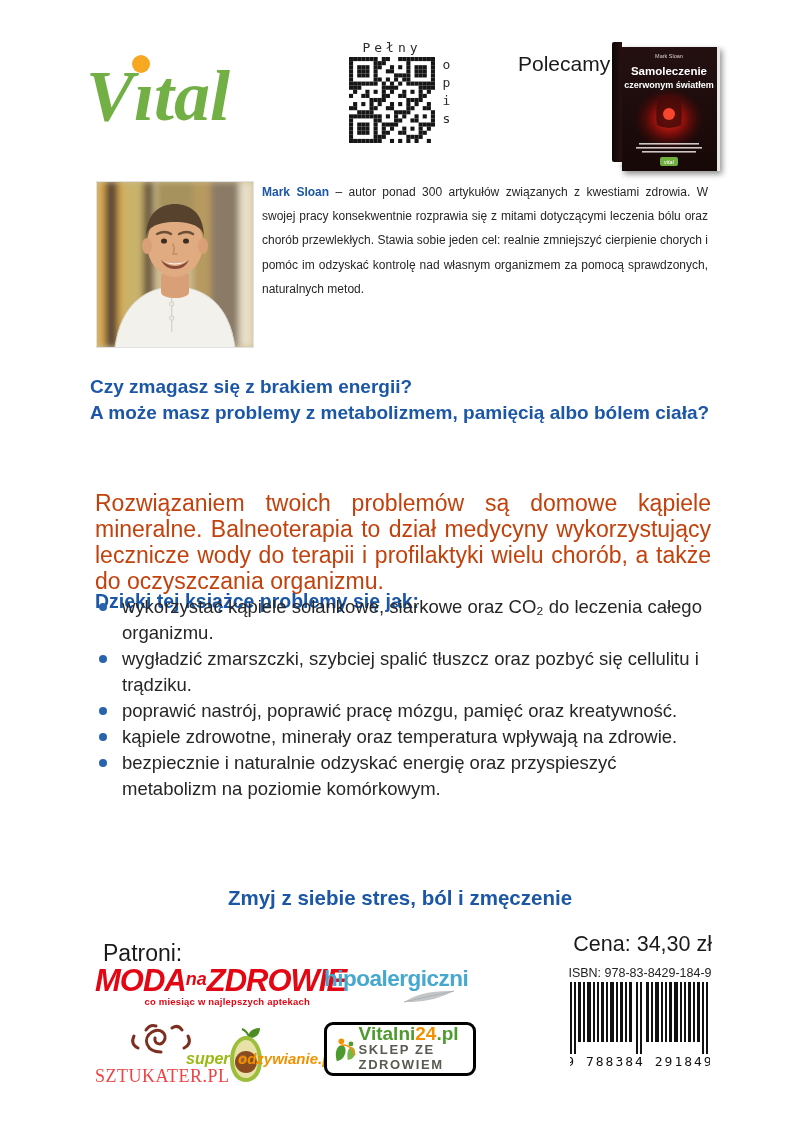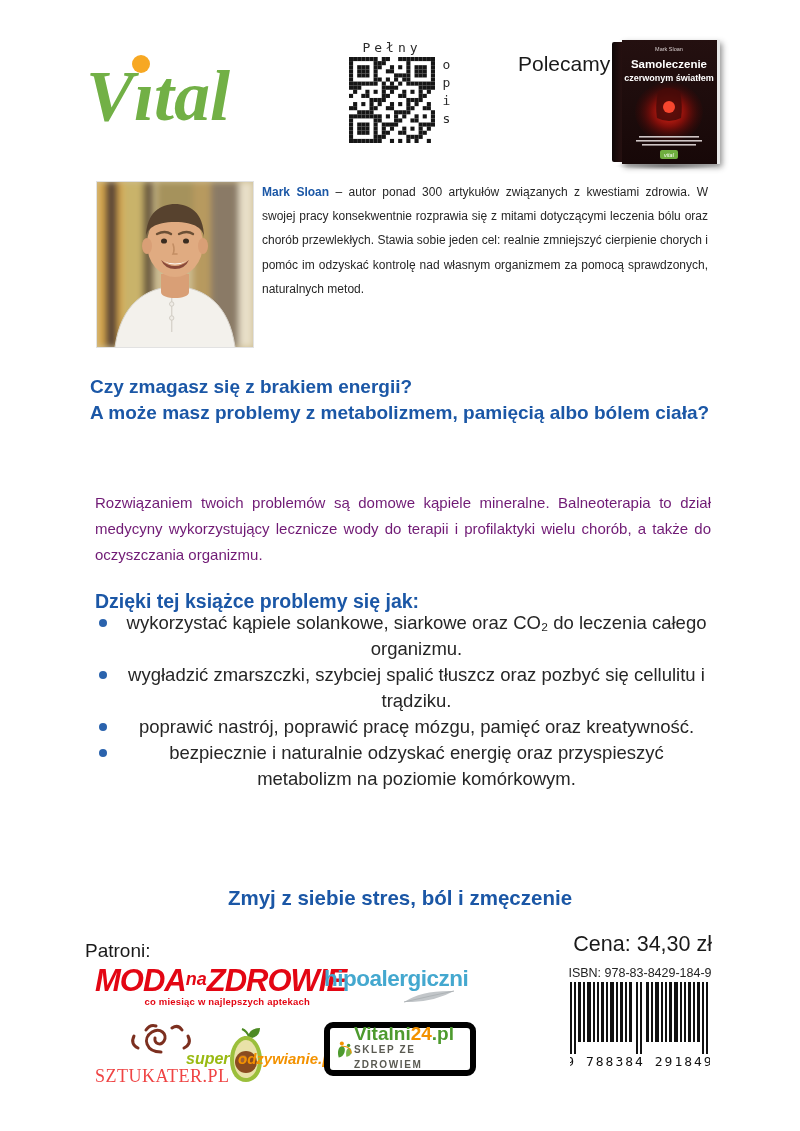--- a/index.html
+++ b/index.html
@@ -23,45 +23,45 @@
     position:absolute; left:90px; top:17px; height:84px;
     writing-mode:vertical-rl; text-orientation:upright;
     font-family:"DejaVu Sans Mono", monospace; font-size:13px; letter-spacing:3px; color:#2b2b2b;
   }
   .polecamy { left:518px; top:52px; font-size:21px; color:#1a1a1a; }
   .book3d { left:610px; top:38px; width:114px; height:132px; }
   .book-shadow { position:absolute; left:4px; bottom:0px; width:106px; height:8px;
     background:radial-gradient(ellipse at center, rgba(0,0,0,.35), rgba(0,0,0,0) 70%); }
   .book-spine { position:absolute; left:2px; top:4px; width:10px; height:120px;
     background:linear-gradient(90deg,#0d0606,#2a1212); border-radius:2px 0 0 2px; }
-  .book-cover { position:absolute; left:12px; top:2px; width:98px; height:124px;
+  .book-cover { position:absolute; left:12px; top:9px; width:98px; height:124px;
     box-shadow:2px 3px 6px rgba(0,0,0,.45); border-right:3px solid #e9e9e9; background:#0ea5e9; }
 
   
   .photo { left:97px; top:182px; width:156px; height:165px; box-shadow:0 0 0 1px #e2e2e2; }
   .bio { left:262px; top:180px; width:446px; font-size:12px; line-height:24.2px;
     text-align:justify; color:#262626; }
   .bio b { color:#1b57a6; font-weight:bold; }
 
   
   .blue { color:#1b57a6; }
   .questions { left:90px; top:374px; width:620px; 
     font-size:19px; line-height:25.5px; font-weight:bold; }
-  .intro { left:95px; top:490px; width:616px; font-size:15px; line-height:26px;
-    text-align:justify; color:#701a75; }
+  .intro { left:95px; top:490px; width:616px; font-size:23px; line-height:26px;
+    text-align:justify; color:#c2410c; }
   .list-head { left:95px; top:590px; width:616px; font-size:19.5px; font-weight:bold; }
-  .bullets { left:95px; top:610px; width:616px; list-style:none;text-align:center; }
+  .bullets { left:95px; top:594px; width:616px; list-style:none; }
   .bullets li { position:relative; padding-left:27px; font-size:18.5px; line-height:26px; color:#262626; }
   .bullets li::before { content:""; position:absolute; left:4px; top:9px; width:8px; height:8px;
     border-radius:50%; background:#2a63ad; }
   .closing { left:90px; top:886px; width:620px; text-align:center;
     font-size:20.5px; font-weight:bold; }
 
   
-  .patroni { left:85px; top:940px; font-size:19px; color:#1a1a1a; }
+  .patroni { left:103px; top:940px; font-size:23px; color:#1a1a1a; }
   .price { left:480px; top:932px; width:232px; text-align:right; font-size:21.5px; color:#1a1a1a; }
   .isbn { left:566px; top:966px; width:148px; text-align:center; font-size:12.5px; color:#222; }
   .barcode { left:570px; top:982px; }
 
   
   .moda { left:95px; top:964px; width:215px; color:#e30613; }
   .moda-main { font-weight:bold; font-style:italic; font-size:31px; letter-spacing:-1px;
     white-space:nowrap; line-height:30px; font-family:"Liberation Sans", sans-serif; }
   .moda-na { font-size:18px; vertical-align:6px; letter-spacing:0; }
   .moda-tag { font-size:9.5px; font-weight:bold; text-align:right; margin-top:0px; letter-spacing:.2px; }
@@ -77,26 +77,26 @@
     letter-spacing:.5px; margin-top:2px; }
 
   
   .superodz { left:186px; top:1026px; width:125px; height:58px; }
   .superodz .txt-super { position:absolute; left:0; top:24px; font-weight:bold; font-style:italic;
     font-size:16px; color:#9aba12; text-shadow:0 1px 0 rgba(255,255,255,.6); }
   .superodz .txt-rest { position:absolute; left:52px; top:24px; font-weight:bold; font-style:italic;
     font-size:15px; color:#f39200; white-space:nowrap; }
 
   
-  .vitalni { left:324px; top:1022px; width:152px; height:54px; border:6px solid #000000;
-    border-radius:9px; background:#fff; display:flex; align-items:center; padding:4px 16px 4px 6px; }
+  .vitalni { left:324px; top:1022px; width:152px; height:54px; border:3px solid #000000;
+    border-radius:9px; background:#fff; display:flex; align-items:center; padding:4px 8px 4px 6px; }
   .vitalni-text { line-height:15px; }
   .vitalni-name { font-size:19px; font-weight:bold; white-space:nowrap; }
   .vitalni-name .g { color:#4d9a2e; } .vitalni-name .o { color:#f39200; }
-  .vitalni-tag { font-size:10px; letter-spacing:1.6px; color:#5a5a52; font-weight:bold; margin-top:1px; }
+  .vitalni-tag { font-size:13px; letter-spacing:1.6px; color:#5a5a52; font-weight:bold; margin-top:1px; }
 </style>
 </head>
 <body>
 
 <div class="page">
 
   <svg class="abs vital-logo" viewBox="0 0 165 110">
     <text x="0" y="86" font-family="Liberation Serif, serif" font-style="italic" font-weight="bold" font-size="72" fill="#72b046">Vıtal</text>
     <circle cx="55" cy="30" r="9" fill="#f7a823"></circle>
   </svg>
@@ -420,20 +420,21 @@
   </div>
 
   <p class="abs intro">Rozwiązaniem twoich problemów są domowe kąpiele mineralne. Balneoterapia to dział medycyny wykorzystujący lecznicze wody do terapii i profilaktyki wielu chorób, a także do oczyszczania organizmu.</p>
 
   <div class="abs list-head blue">Dzięki tej książce problemy się jak:</div>
 
   <ul class="abs bullets">
     <li>wykorzystać kąpiele solankowe, siarkowe oraz CO₂ do leczenia całego organizmu.</li>
     <li>wygładzić zmarszczki, szybciej spalić tłuszcz oraz pozbyć się cellulitu i trądziku.</li>
     <li>poprawić nastrój, poprawić pracę mózgu, pamięć oraz kreatywność.</li>
+    <li>kąpiele zdrowotne, minerały oraz temperatura wpływają na zdrowie.</li>
     <li>bezpiecznie i naturalnie odzyskać energię oraz przyspieszyć metabolizm na poziomie komórkowym.</li>
   </ul>
 
   <div class="abs closing blue">Zmyj z siebie stres, ból i zmęczenie</div>
 
   <div class="abs patroni">Patroni:</div>
   <div class="abs price">Cena: 34,30 zł</div>
   <div class="abs isbn">ISBN: 978-83-8429-184-9</div>
 
   <svg id="barcode-svg" class="abs barcode" width="140" height="88" viewBox="0 0 140 88">

